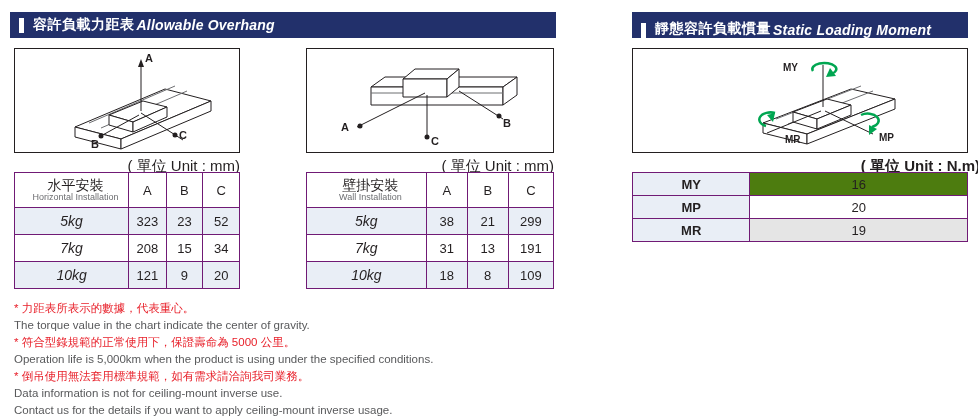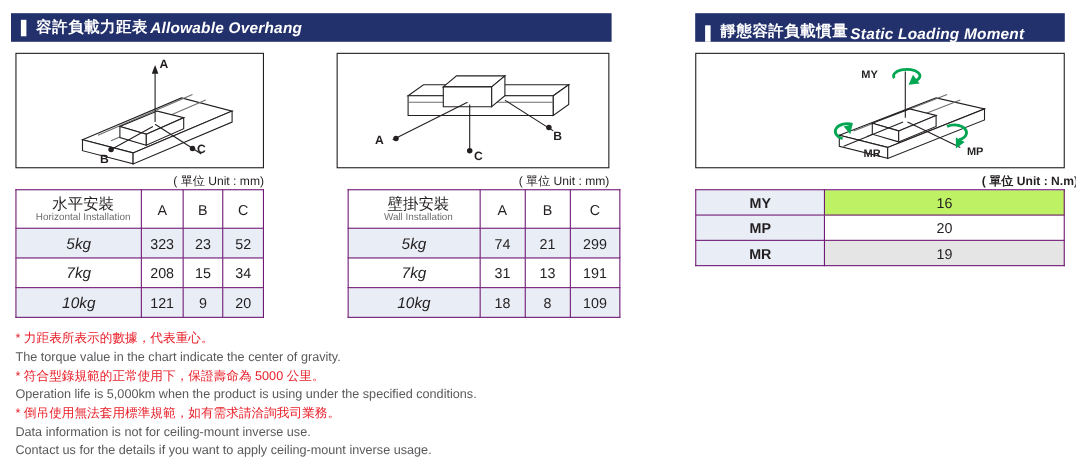--- a/index.html
+++ b/index.html
@@ -41,21 +41,21 @@
     border:1px solid #231f20;
     background:#ffffff;
     box-sizing:border-box;
   }
   #dia-a{left:14px;top:48px;width:226px;height:105px;}
   #dia-b{left:306px;top:48px;width:248px;height:105px;}
   #dia-c{left:632px;top:48px;width:336px;height:105px;}
 
   .unit{
     position:absolute;
-    font-size:11px;
+    font-size:15px;
     color:#231f20;
     white-space:nowrap;
   }
   #unit-a{left:240px;top:157px;}  
   #unit-b{left:554px;top:157px;}
   #unit-c{left:980px;top:157px;font-weight:bold;}
   .unit.ra{transform:translateX(-100%);}
 
   
   table.tbl{
@@ -75,21 +75,21 @@
   .hdr-cell{
     text-align:left;
     padding-left:8px !important;
     line-height:1.05;
   }
   .hdr-cn{font-size:14px;display:block;}
   .hdr-en{font-size:9px;color:#6d6e71;display:block;margin-top:0;}
   .rowlbl{font-size:14px;font-style:italic;}
 
   #tbl-a{left:14px;top:172px;width:226px;}
-  #tbl-b{left:316px;top:172px;width:248px;}
+  #tbl-b{left:306px;top:172px;width:248px;}
   #tbl-c{left:632px;top:172px;width:336px;}
 
   #tbl-a td,#tbl-b td{height:26px;}
   #tbl-a tr:first-child td,#tbl-b tr:first-child td{height:34px;}
   #tbl-c td{height:22px;}
 
   
   .notes{
     position:absolute;
     left:14px;top:300px;width:560px;
@@ -253,21 +253,21 @@
       <td class="hdr-cell" style="width:116px;">
         <span class="hdr-cn">壁掛安裝</span>
         <span class="hdr-en">Wall Installation</span>
       </td>
       <td style="width:42px;">A</td>
       <td style="width:42px;">B</td>
       <td style="width:46px;">C</td>
     </tr>
     <tr class="alt">
       <td class="rowlbl">5kg</td>
-      <td>74</td>
+      <td>38</td>
       <td>21</td>
       <td>299</td>
     </tr>
     <tr>
       <td class="rowlbl">7kg</td>
       <td>31</td>
       <td>13</td>
       <td>191</td>
     </tr>
     <tr class="alt">
@@ -276,21 +276,21 @@
       <td>8</td>
       <td>109</td>
     </tr>
   </tbody>
     </table>
 
   <table class="tbl" id="tbl-c">
     <tbody>
         <tr class="alt">
       <td style="width:116px;font-weight:bold;">MY</td>
-      <td style="width:216px;background:#bef264;">16</td>
+      <td style="width:216px;background:#4d7c0f;">16</td>
     </tr>
     <tr class="alt">
       <td style="font-weight:bold;">MP</td>
       <td style="background:#ffffff;">20</td>
     </tr>
     <tr class="alt">
       <td style="font-weight:bold;">MR</td>
       <td style="background:#e5e5e5;">19</td>
     </tr>
   </tbody>

